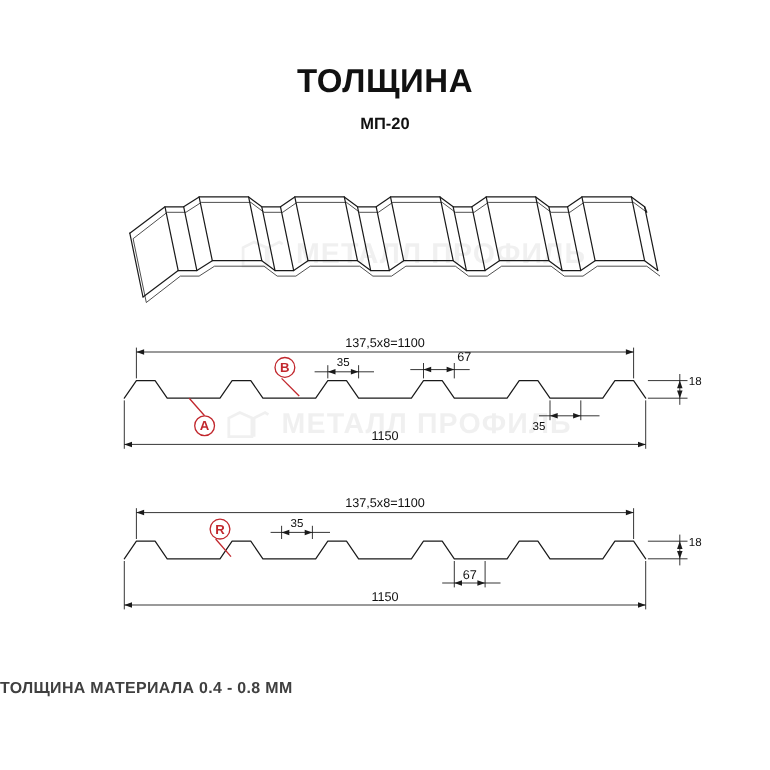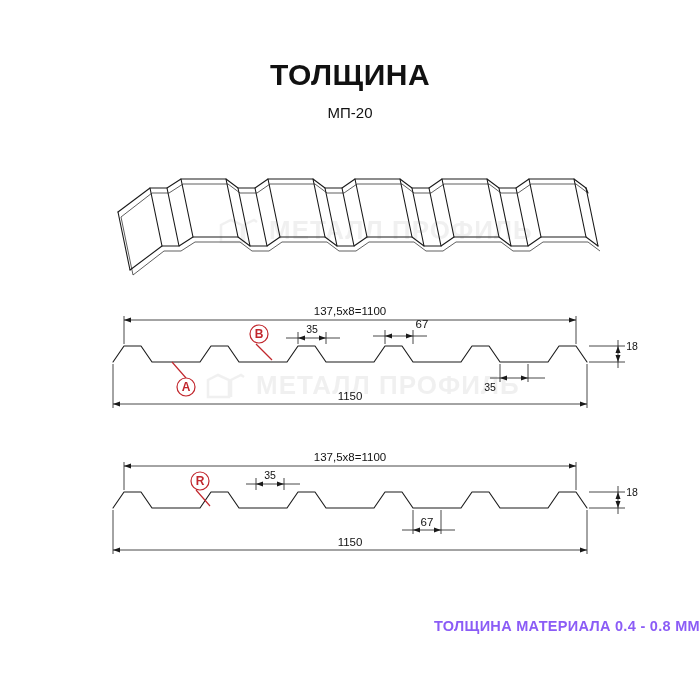--- a/index.html
+++ b/index.html
@@ -30,33 +30,33 @@
     letter-spacing: 0.5px;
     color: #111;
   }
   .subtitle {
     position: absolute;
     top: 104px;
     left: 0;
     width: 700px;
     text-align: center;
     font-size: 15px;
-    font-weight: normal;
+    font-weight: bold;
     color: #111;
   }
   .footer {
     position: absolute;
     top: 618px;
     left: 0;
     width: 700px;
-    text-align: right;
+    text-align: left;
     font-size: 14.5px;
     font-weight: bold;
     letter-spacing: 0.3px;
-    color: #8b5cf6;
+    color: #404040;
   }
   svg {
     position: absolute;
     top: 0;
     left: 0;
   }
   .ln {
     fill: none;
     stroke: #1a1a1a;
     stroke-width: 1.1;

